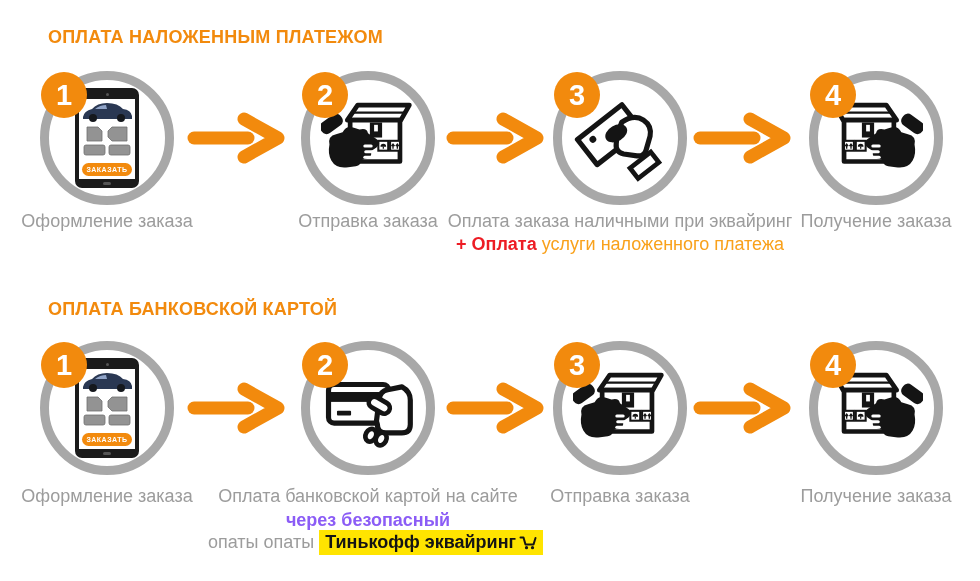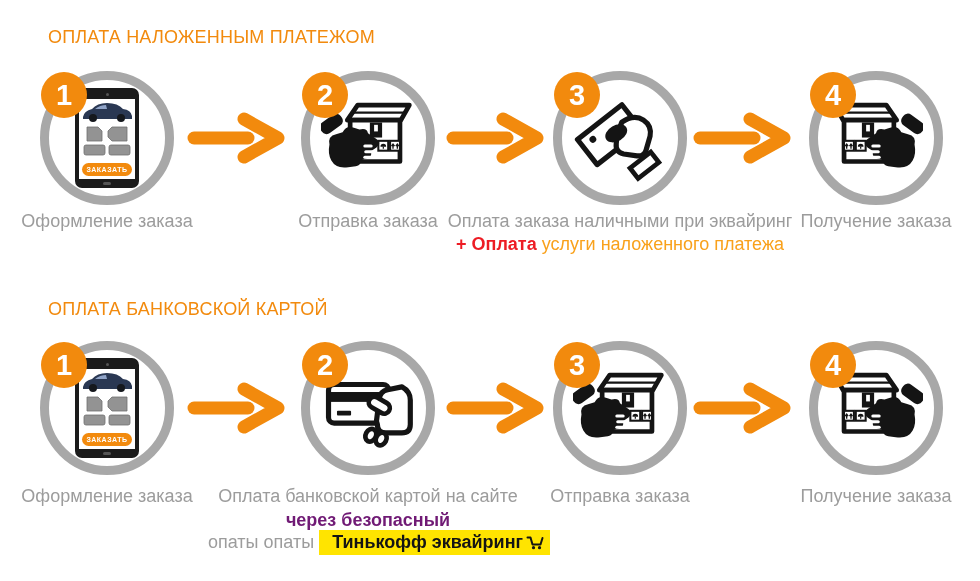--- a/index.html
+++ b/index.html
@@ -1,20 +1,20 @@
 <!DOCTYPE html>
 <html><head>
 <meta charset="utf-8">
 <style>
   html,body{margin:0;padding:0;background:#fff;}
   body{font-family:"Liberation Sans","DejaVu Sans",sans-serif;}
   .canvas{position:relative;width:980px;height:581px;background:#fff;overflow:hidden;}
 
   .section-title{
-    position:absolute;left:48px;font-size:18px;font-weight:normal;
+    position:absolute;left:48px;font-size:18px;font-weight:bold;
     color:#F28A0D;letter-spacing:.2px;white-space:nowrap;
   }
   .t1{top:27px;} .t2{top:299px;}
 
   .step{
     position:absolute;width:116px;height:116px;border:9px solid #A8A8A8;
     border-radius:50%;background:#fff;box-sizing:content-box;
   }
   .badge{
     position:absolute;left:-8px;top:-8px;width:46px;height:46px;border-radius:50%;
@@ -36,23 +36,23 @@
     line-height:13px;letter-spacing:.5px;}
   .car-art{position:absolute;left:1px;top:1px;}
   .mats-art{position:absolute;left:2px;top:26px;}
 
   .arrow{position:absolute;width:105px;height:52px;}
   .ar1{top:112px;} .ar2{top:382px;}
 
   .cap{position:absolute;font-size:18px;color:#9C9C9C;text-align:center;line-height:22px;}
   .cap .red{color:#ED1C24;font-weight:bold;text-align:right;}
   .cap .orangeTxt{color:#F9A11B;}
-  .cap .greenTxt{color:#701a75;font-weight:bold;text-align:center;}
+  .cap .greenTxt{color:#8b5cf6;font-weight:bold;text-align:center;}
   .cap .greyTxt{color:#9C9C9C;}
-  .hl{background:#FFE400;color:#141414;font-weight:bold;padding:2px 6px 3px 13px;white-space:nowrap;}
+  .hl{background:#FFE400;color:#141414;font-weight:bold;padding:2px 6px 3px 6px;white-space:nowrap;}
   .hl svg{vertical-align:-2px;margin-left:3px;}
   .nowrap{white-space:nowrap;}
 </style>
 </head>
 <body>
 
 <div class="canvas">
 
   <div class="section-title t1">ОПЛАТА НАЛОЖЕННЫМ ПЛАТЕЖОМ</div>
 

